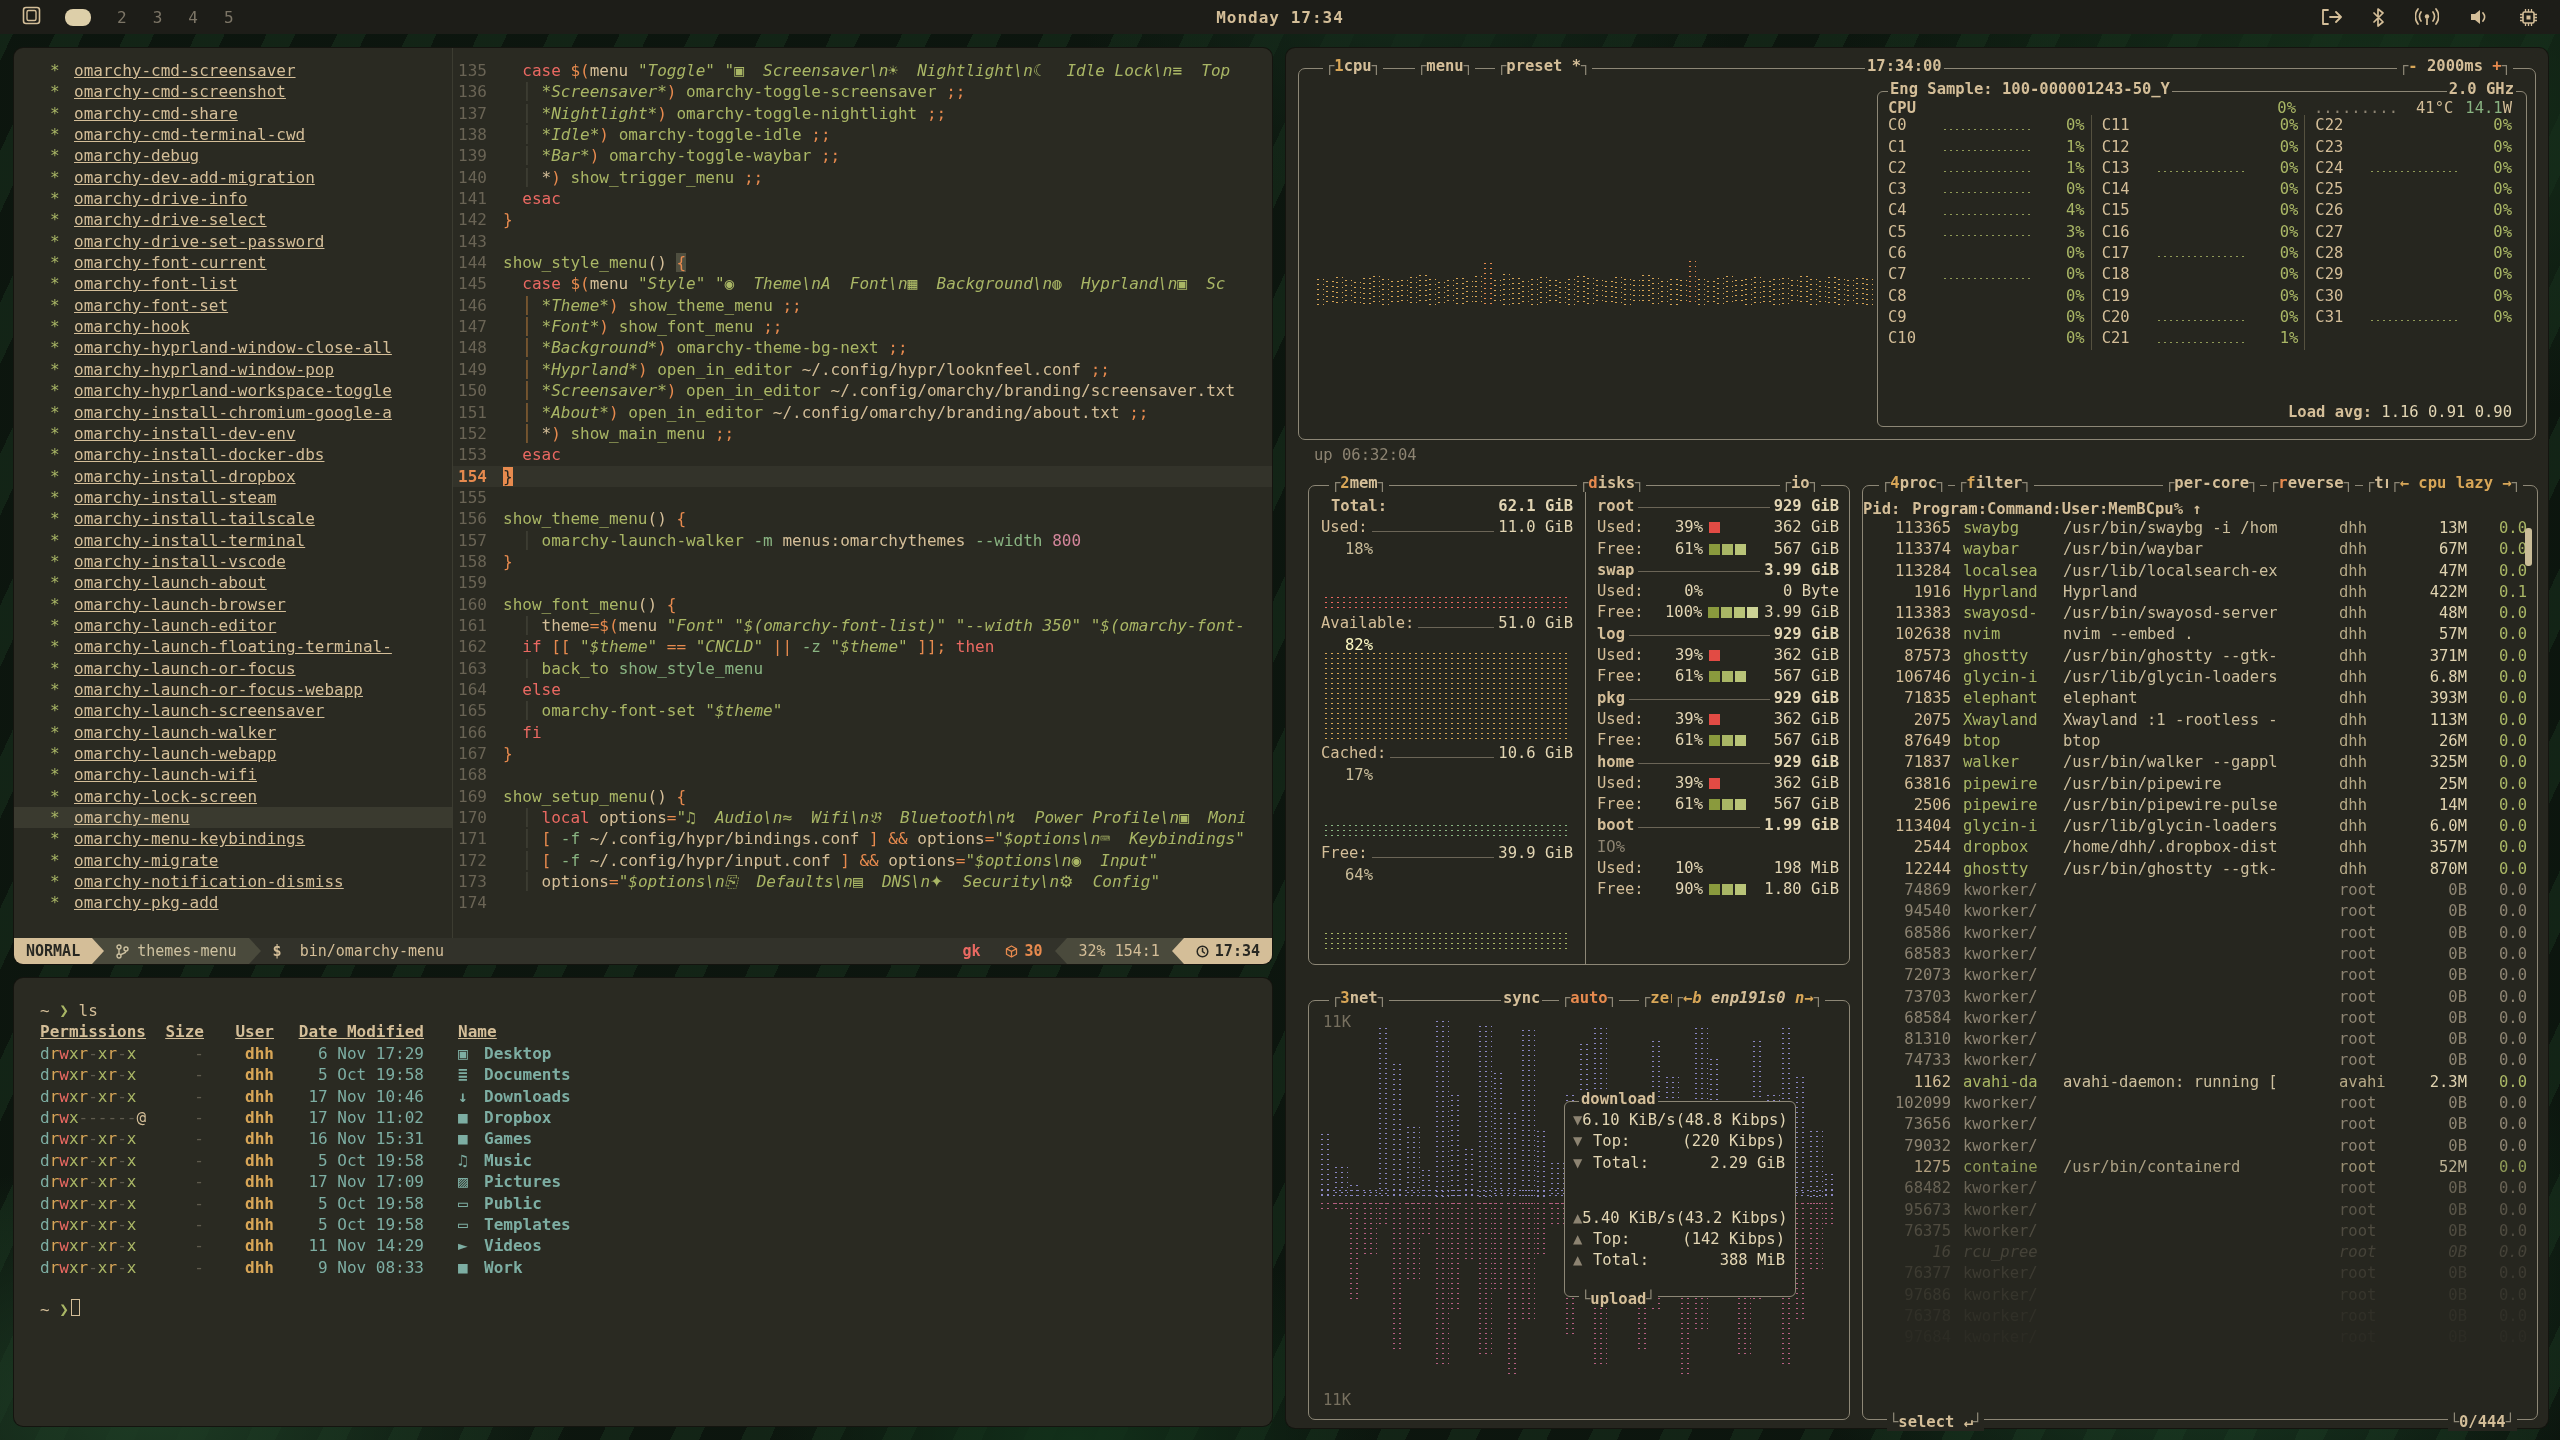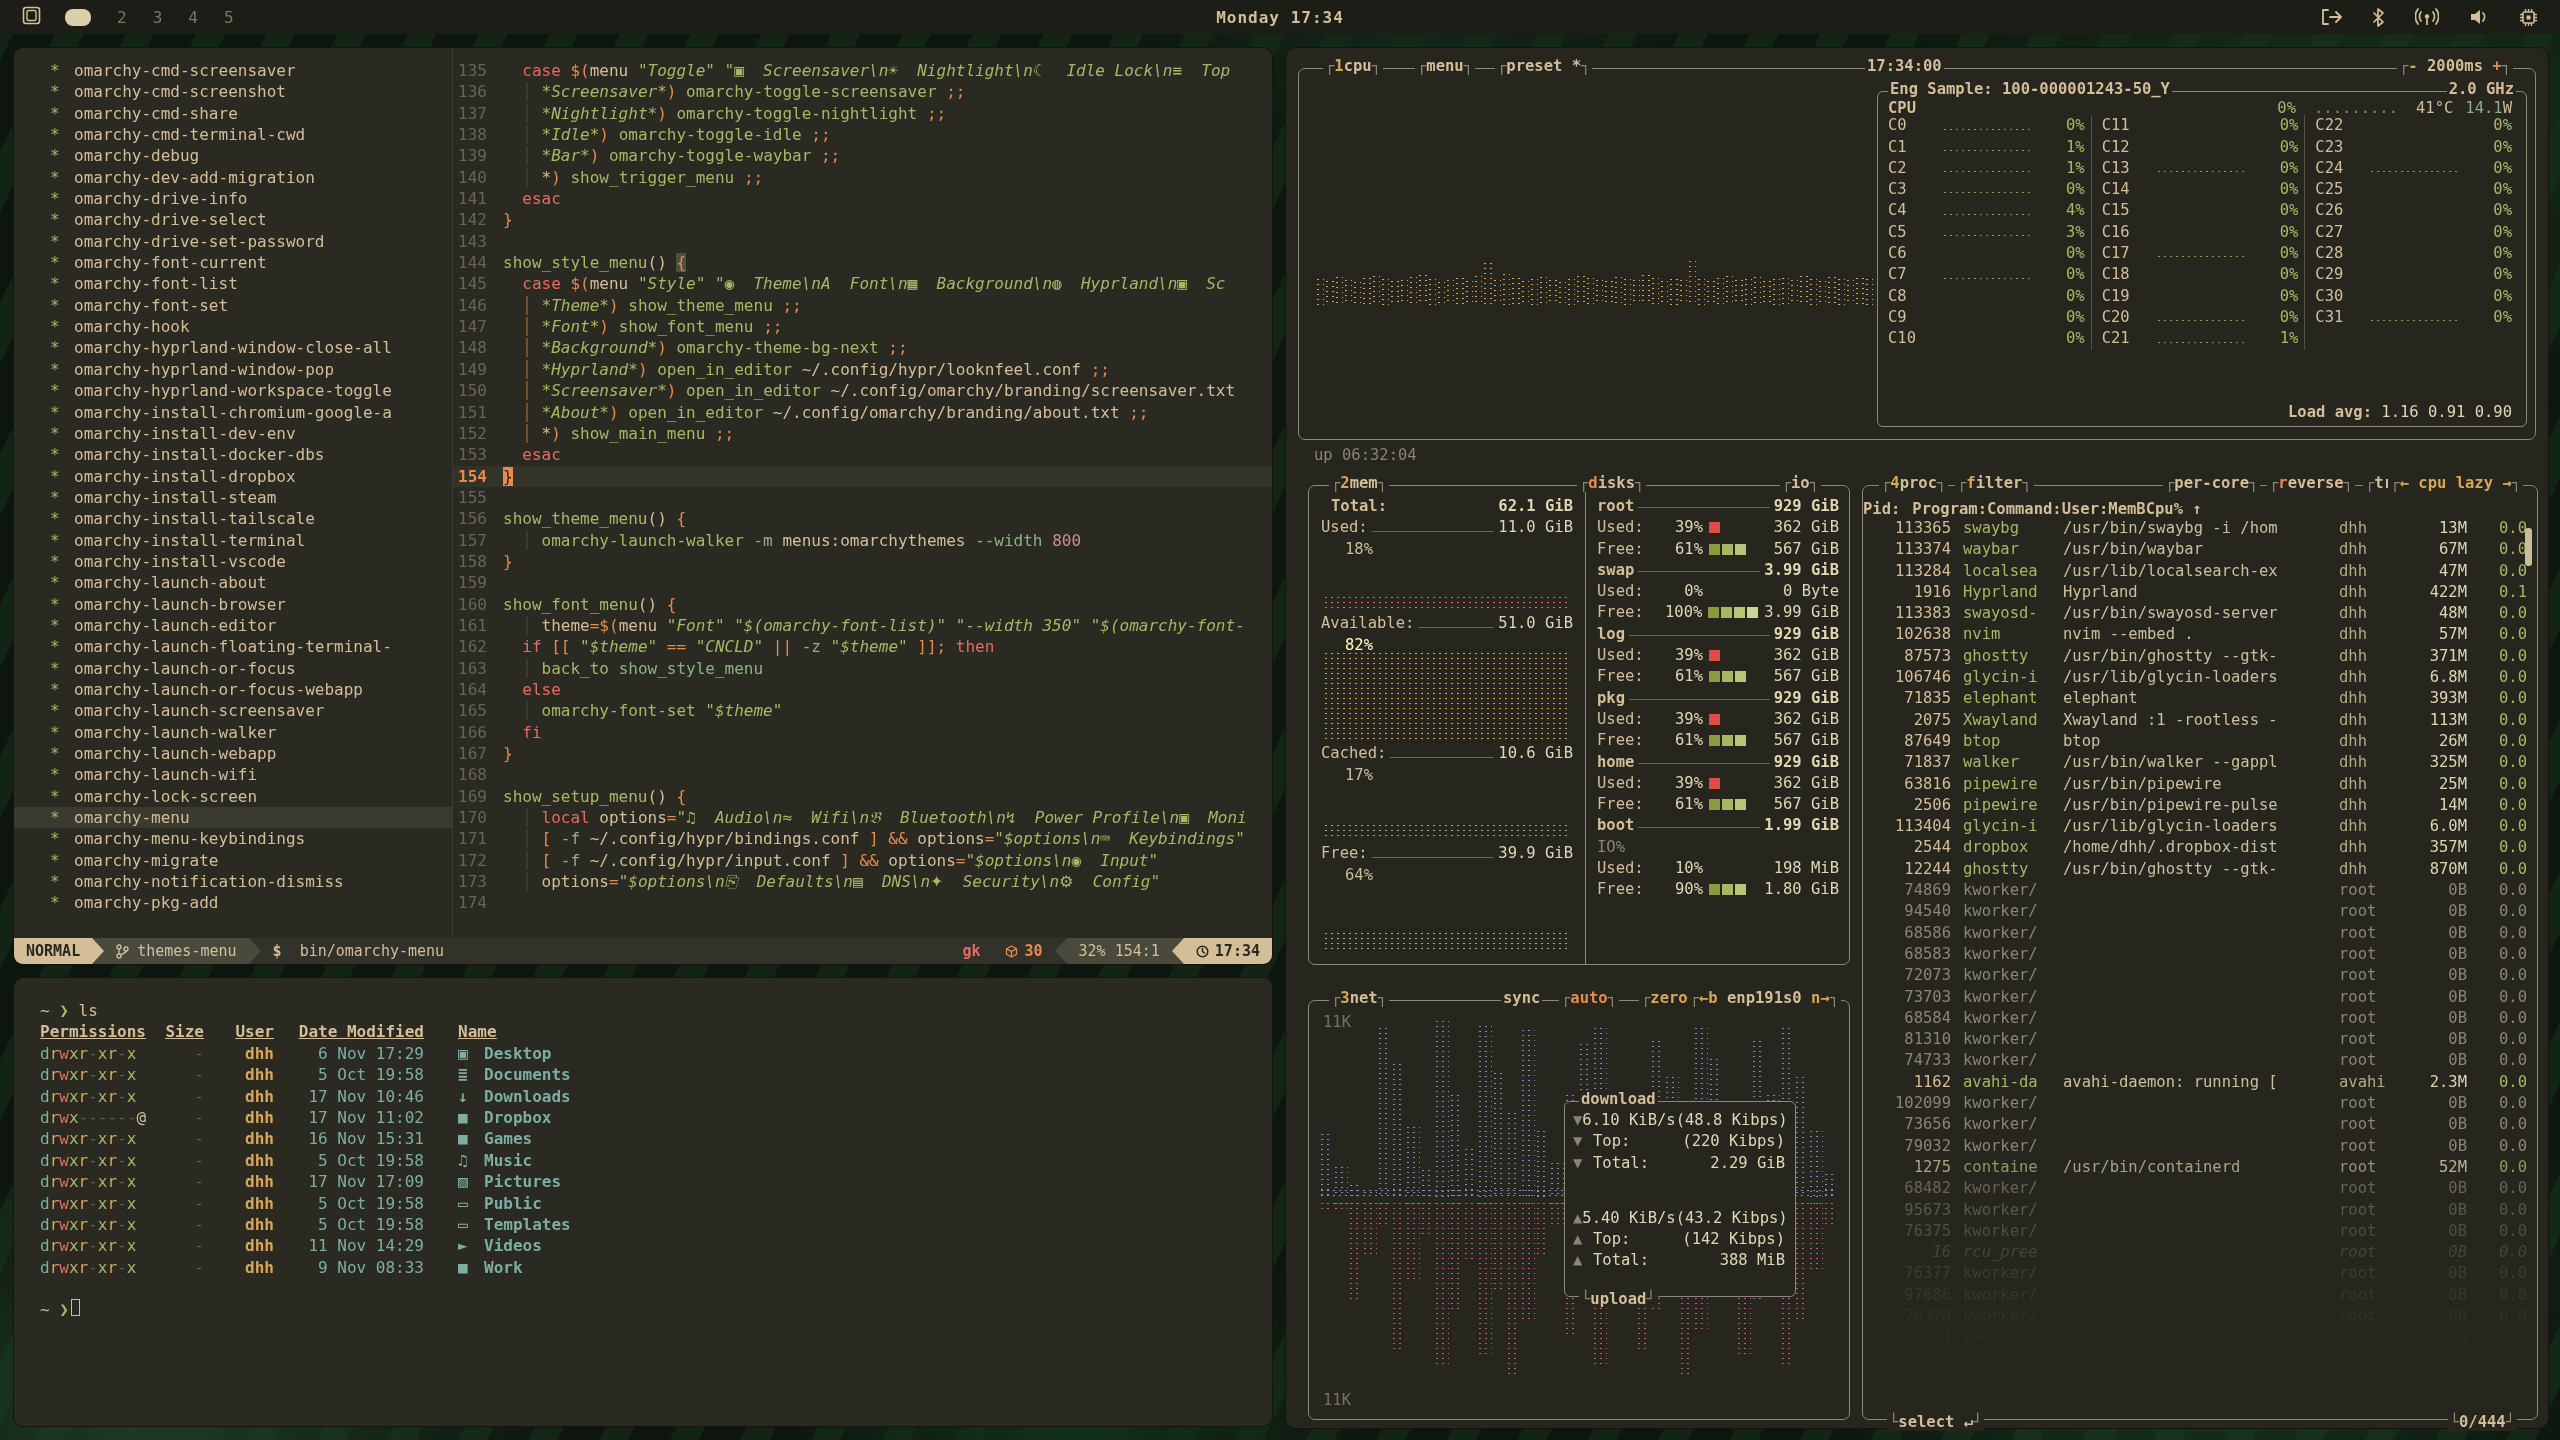--- a/index.html
+++ b/index.html
@@ -27,21 +27,21 @@
   
   #topbar{position:absolute;left:0;top:0;width:2560px;height:34px;background:var(--barbg);
     display:flex;align-items:center;padding:0 22px;}
   .ws-num{color:#7c7566;margin-left:26px;font-size:16px;}
   .ws-active{width:26px;height:17px;border-radius:8px;background:#ddcfa9;margin-left:24px;}
   #clock{position:absolute;left:0;right:0;text-align:center;font-weight:bold;color:var(--fg);letter-spacing:1px;}
   #tray{margin-left:auto;display:flex;gap:30px;align-items:center;z-index:2;}
   #tray svg{display:block;}
   
   #editor{left:14px;top:48px;width:1258px;height:916px;}
-  #filepane{position:absolute;left:0;top:12px;width:438px;bottom:35px;overflow:hidden;}
+  #filepane{position:absolute;left:0;top:12px;width:438px;bottom:35px;overflow:hidden;text-decoration:underline;}
   .filerow{height:21.35px;line-height:21.35px;white-space:pre;padding-left:36px;color:var(--fg);}
   .filerow .star{color:var(--green);display:inline-block;width:24px;}
   .filerow.active{background:var(--sel);}
   #codesep{position:absolute;left:438px;top:0;bottom:26px;width:1px;background:#3c3c31;}
   #codepane{position:absolute;left:439px;top:12px;right:0;bottom:26px;overflow:hidden;}
   .codeline{height:21.35px;line-height:21.35px;white-space:pre;display:flex;}
   .codeline .ln{width:50px;text-align:right;padding-right:16px;color:#6a6455;flex:none;}
   .codeline.cur{background:#33332a;}
   .codeline.cur .ln{color:var(--orange);font-weight:bold;}
   .codeline .ctext{flex:1;overflow:hidden;white-space:pre;}
@@ -653,21 +653,21 @@
           <div class="brow"><span class="lbl" style="width:62px">Free:</span><span class="val" style="width:44px;text-align:right">90%</span><span class="meter"><i style="background:#8a9a3d"></i><i style="background:#a9b665"></i><i style="background:#b9c478"></i></span><span style="flex:1"></span><span class="val">1.80 GiB</span></div>
   </div>
       </div>
   </div>
 
   <div class="bx" style="left:22px;top:952px;width:542px;height:420px;">
     <span class="chip" style="left:20px;"><span class="ck">3</span><b>net</b></span>
     <span class="chip plain" style="left:192px;"><b>sync</b></span>
     <span class="chip" style="left:250px;"><b class="co">auto</b></span>
     <span class="chip" style="left:330px;"><b class="ck">zero</b></span>
-    <span class="chip" style="right:8px;"><span class="ck">←b</span> <b>enp191s0</b> <span class="ck">n→</span></span>
+    <span class="chip" style="right:24px;font-style:italic;"><span class="ck">←b</span> <b>enp191s0</b> <span class="ck">n→</span></span>
     <span style="position:absolute;left:14px;top:12px;color:#77705f;">11K</span>
     <span style="position:absolute;left:14px;bottom:10px;color:#77705f;">11K</span>
     <div id="netdown" style="position:absolute;left:10px;top:14px;width:520px;height:182px;display:flex;align-items:flex-end;">
         <div class="dots gcol" style="width:14.4px;height:64.8px;color:#8a87c4"></div>
         <div class="dots gcol" style="width:14.4px;height:32.4px;color:#8a87c4"></div>
         <div class="dots gcol" style="width:14.4px;height:14.4px;color:#8a87c4"></div>
         <div class="dots gcol" style="width:14.4px;height:7.2px;color:#8a87c4"></div>
         <div class="dots gcol" style="width:14.4px;height:171px;color:#8a87c4"></div>
         <div class="dots gcol" style="width:14.4px;height:135px;color:#8a87c4"></div>
         <div class="dots gcol" style="width:14.4px;height:72px;color:#8a87c4"></div>

